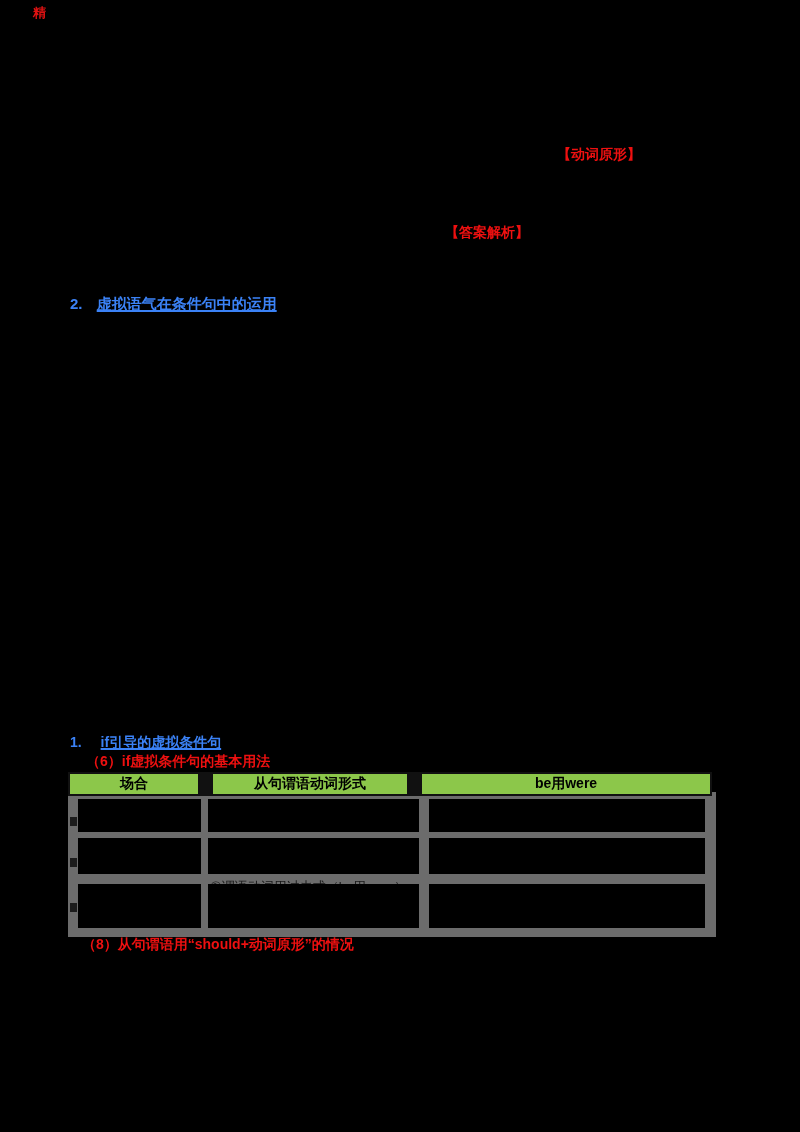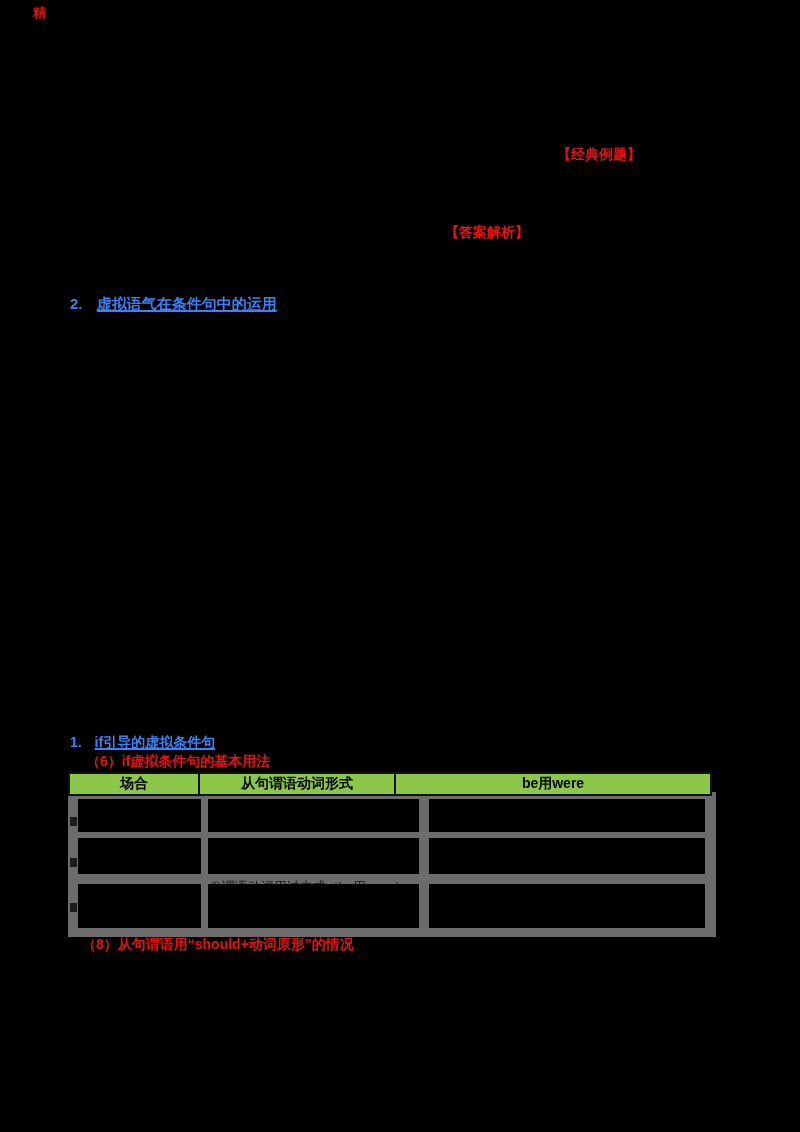--- a/index.html
+++ b/index.html
@@ -11,44 +11,44 @@
   .abs{position:absolute;}
   .red{color:#ee1010;font-weight:bold;}
   .blue-head{color:#3b82f6;font-weight:bold;}
   .blue-head .t{text-decoration:underline;text-decoration-thickness:2px;}
   .stamp{color:#e01212;font-size:13px;font-weight:bold;}
   .tag{font-size:14px;letter-spacing:0px;}
   
   .tbl{position:absolute;left:68px;top:772px;width:648px;height:165px;}
   .tbl .grid-bg{position:absolute;left:0;top:20px;width:648px;height:145px;background:#6c6c6c;}
   .tbl .hdr{position:absolute;left:0;top:0;width:644px;height:24px;background:#111;
-            display:flex;padding:2px;gap:2px;box-sizing:border-box;}
+            display:flex;padding:2px;gap:15px;box-sizing:border-box;}
   .tbl .hdr .hcell{background:#8cc74a;color:#000;font-weight:bold;font-size:14px;
             display:flex;align-items:center;justify-content:center;overflow:hidden;}
   .cell{position:absolute;background:#000;z-index:3;}
   .sliver{position:absolute;color:#161616;font-size:13px;z-index:2;white-space:nowrap;overflow:hidden;}
   .marker{position:absolute;background:#1c1c1c;width:7px;height:9px;z-index:2;}
 </style>
 </head>
 <body>
 
 <div class="abs stamp" style="left:33px;top:4px;">精</div>
 
-<div class="abs red tag" style="left:557px;top:146px;">【经典例题】</div>
+<div class="abs red tag" style="left:557px;top:146px;">【动词原形】</div>
 
 <div class="abs red tag" style="left:445px;top:224px;">【答案解析】</div>
 
 <div class="abs blue-head" style="left:70px;top:295px;font-size:15px;">
   <span>2.</span>
   <span class="t" style="margin-left:10px;">虚拟语气在条件句中的运用</span>
 </div>
 
 <div class="abs blue-head" style="left:70px;top:734px;font-size:14px;">
   <span>1.</span>
-  <span class="t" style="margin-left:9px;">if引导的虚拟条件句</span>
+  <span class="t" style="margin-left:15px;">if引导的虚拟条件句</span>
 </div>
 
 <div class="abs red" style="left:86px;top:753px;font-size:14px;">（6）if虚拟条件句的基本用法</div>
 
 <div class="tbl">
   <div class="grid-bg"></div>
 
   <div class="hdr">
     <div class="hcell" style="width:128px;">场合</div>
     <div class="hcell" style="width:194px;">从句谓语动词形式</div>

